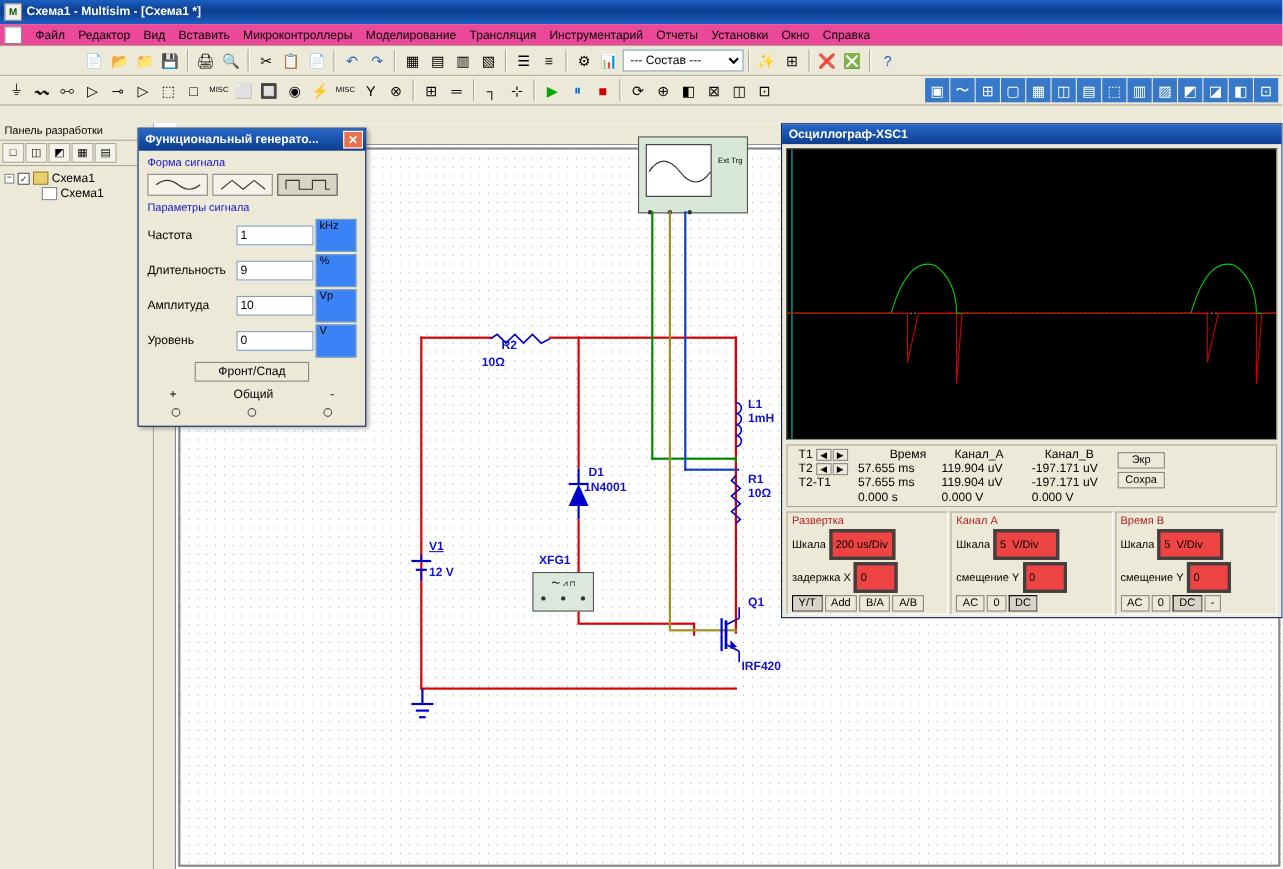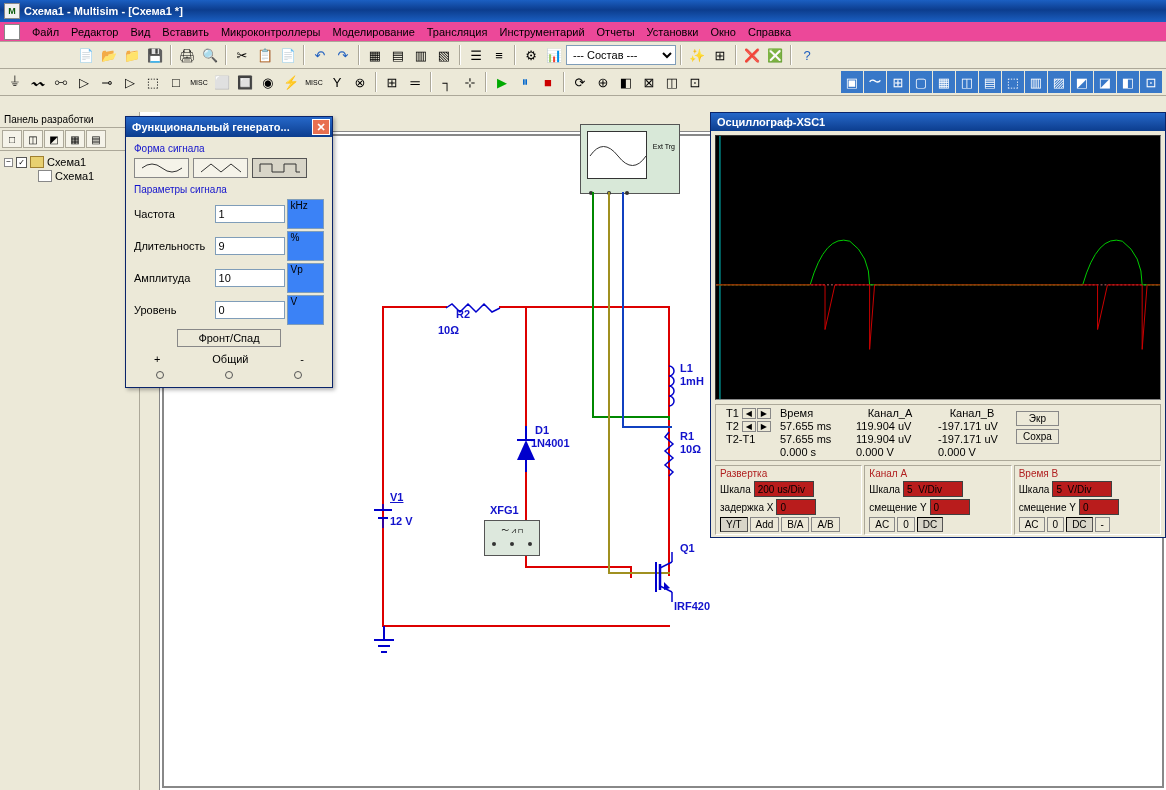--- a/index.html
+++ b/index.html
@@ -69,21 +69,21 @@
 .osc-screen { height: 265px; background: black; margin: 4px; position: relative; border: 1px inset #888; }
 .osc-timebase { display: flex; gap: 2px; padding: 2px 4px; border: 1px solid #aca899; margin: 2px 4px; background: #ece9d8; font-size: 10px; }
 .osc-t-col { display: flex; flex-direction: column; padding: 0 6px; gap: 1px; }
 .osc-arrows { display: flex; gap: 1px; }
 .osc-arrow-btn { width: 14px; height: 11px; border: 1px solid #888; background: #ece9d8; font-size: 8px; display: flex; align-items: center; justify-content: center; }
 .osc-controls { display: flex; gap: 2px; padding: 2px 4px; font-size: 10px; }
 .osc-panel { border: 1px solid #fff; border-top-color: #aca899; border-left-color: #aca899; padding: 2px 4px; flex: 1; }
 .osc-panel-title { color: #b02020; font-size: 10px; }
 .osc-field-row { display: flex; align-items: center; gap: 3px; margin: 2px 0; }
 .osc-field-label { font-size: 10px; }
-.osc-input { border: 1px solid #404040; background: #b91c1c; height: 16px; padding: 0 3px; font-size: 10px; width: 60px; }
+.osc-input { border: 3px solid #404040; background: #ef4444; height: 28px; padding: 0 3px; font-size: 10px; width: 60px; }
 .osc-btn-row { display: flex; gap: 2px; margin-top: 2px; }
 .osc-sm-btn { border: 1px solid #888; background: #ece9d8; padding: 1px 5px; font-size: 10px; }
 .osc-sm-btn.pressed { border: 1px inset #555; background: #d8d5c8; }
 .osc-side-btns { display:flex; flex-direction:column; gap:3px; padding:4px 0 0 2px; }
 .osc-side-btn { border:1px solid #888; background:#ece9d8; padding: 1px 6px; font-size:10px; }
 
 
 .scope-instrument { position: absolute; left: 580px; top: 0px; width: 100px; height: 70px; background: #d8e8d8; border: 1px solid #555; }
 .scope-screen-mini { position: absolute; left: 6px; top: 6px; width: 60px; height: 48px; background: white; border: 1px solid #333; }
 
@@ -426,21 +426,21 @@
       <div style="display:flex; gap:3px; align-items:center">
           <span>T2</span>
           <div class="osc-arrows">
             <span class="osc-arrow-btn">◀</span>
             <span class="osc-arrow-btn">▶</span>
           </div>
         </div>
       <div><span>T2-T1</span></div>
     </div>
     <div class="osc-t-col" style="width:74px">
-      <div style="text-align:left">Время</div>
+      <div style="text-align:right">Время</div>
       <div>57.655 ms</div>
       <div>57.655 ms</div>
       <div>0.000 s</div>
     </div>
     <div class="osc-t-col" style="width:80px">
       <div style="text-align:center">Канал_А</div>
       <div>119.904 uV</div>
       <div>119.904 uV</div>
       <div>0.000 V</div>
     </div>

